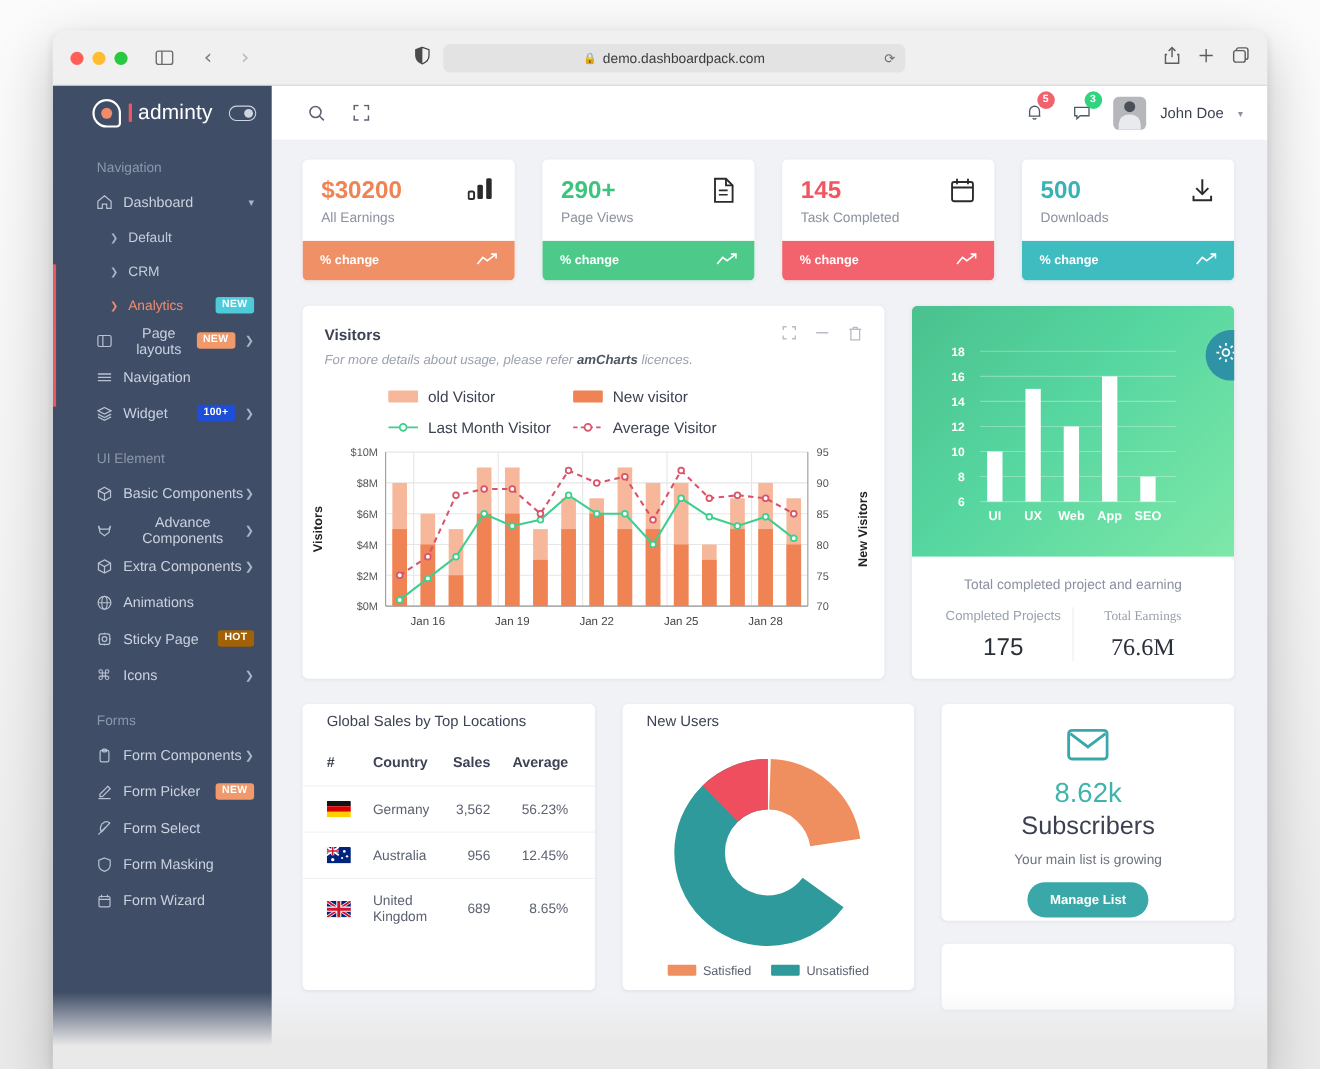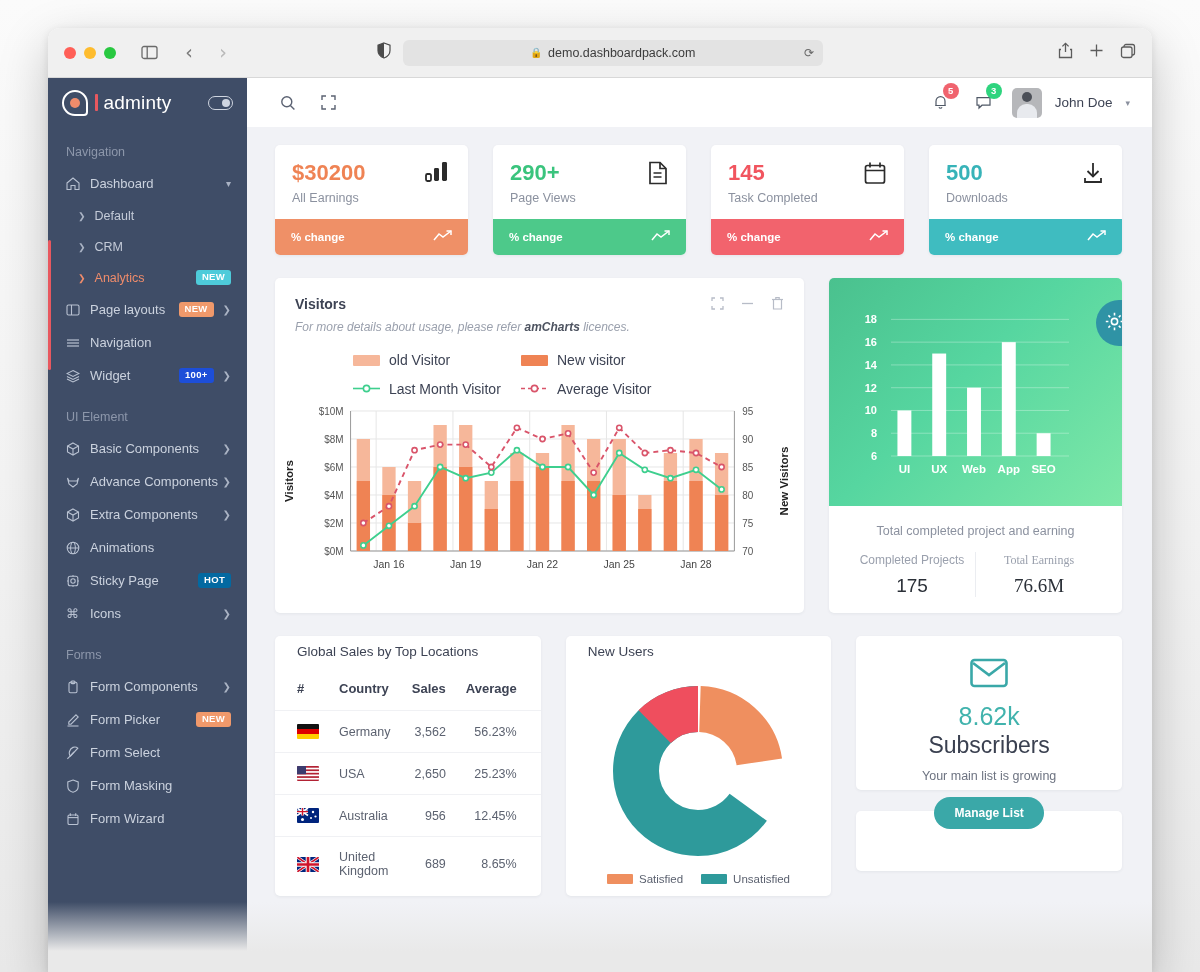--- a/index.html
+++ b/index.html
@@ -41,21 +41,21 @@
   .addr .lock { margin-right:5px; font-size:10px; color:#555; }
   .addr .reload { position:absolute; right:9px; font-size:12px; color:#6a6a6a;}
   .chrome-right { margin-left:auto; display:flex; align-items:center; gap:16px; color:#5c5c5c; }
 
   
   .app { display:flex; height:894px; }
 
   
   .sidebar {
     width:199px; flex:0 0 199px; background:#3f4d67; color:#d3d8e2;
-    overflow:hidden; position:relative;
+    overflow:hidden; position:relative;padding-left:22px;
   }
   .brand { height:49px; display:flex; align-items:center; padding:0 14px; }
   .logo-mark {
     width:26px;height:26px;border-radius:50% 50% 4px 50%;
     border:2.4px solid #fff; display:flex;align-items:center;justify-content:center;
   }
   .logo-dot{ width:10px;height:10px;border-radius:50%;background:#f08c6b;}
   .logo-bar{ width:2.5px;height:17px;background:#e8585f;margin:0 6px 0 7px;border-radius:1px;}
   .brand-text{ font-size:19px;color:#fff;letter-spacing:.2px;}
   .brand-toggle{
@@ -63,37 +63,37 @@
     display:flex;align-items:center;justify-content:flex-end;padding:0 2px;
   }
   .brand-toggle i{width:8px;height:8px;border-radius:50%;background:#cfd5e0;display:block;}
 
   .nav-caption{ font-size:12.5px; color:#8d97ab; padding:18px 18px 8px 18px; }
   .nav-item{
     display:flex;align-items:center; height:33px; padding:0 16px 0 18px;
     font-size:13px; color:#cbd2de; position:relative; cursor:pointer;
   }
   .nav-item .ic{ width:20px; display:flex; align-items:center; color:#b9c2d2; font-size:13px; }
-  .nav-item .lbl{ margin-left:4px; }
+  .nav-item .lbl{ margin-left:4px;text-align:center; }
   .nav-item .chev{ margin-left:auto; font-size:10px; color:#aab3c4; }
   .sub-item{
     display:flex;align-items:center;height:31px;padding:0 16px 0 30px;
     font-size:12.5px;color:#c4cbd8;cursor:pointer;position:relative;
   }
   .sub-item .car{ font-size:9px; margin-right:9px; color:#aab3c4;}
   .sub-item.active{ color:#f08c6b; }
   .sub-item.active .car{ color:#f08c6b; }
   .active-rail{ position:absolute; left:0; top:162px; width:3px; height:130px; background:#e8585f; border-radius:2px;}
   .badge{
     font-size:9.5px;font-weight:bold;color:#fff;border-radius:3px;
     padding:2px 6px 3px; margin-left:auto; line-height:1; letter-spacing:.3px;
   }
   .badge + .chev{ margin-left:9px; }
   .b-cyan{background:#4ecbda;} .b-orange{background:#f0996b;} .b-red{background:#1d4ed8;}
-  .b-pink{background:#0369a1;}
+  .b-pink{background:#a16207;}
 
   
   .content{ flex:1; display:flex; flex-direction:column; background:#f1f2f6; min-width:0;}
   .topbar{
     height:49px; background:#fff; display:flex; align-items:center; padding:0 22px 0 24px;
     flex:0 0 49px;
   }
   .tb-ico{ width:34px;height:34px;display:flex;align-items:center;justify-content:center;color:#5b6272;}
   .topbar-right{ margin-left:auto; display:flex; align-items:center; gap:13px;}
   .bell-wrap{ position:relative; width:30px;height:30px;display:flex;align-items:center;justify-content:center;color:#4f5866;}
@@ -144,38 +144,38 @@
   .gear-tab{
     position:absolute; right:-26px; top:22px; width:52px;height:46px;border-radius:26px;
     background:#2f93a5; display:flex;align-items:center;justify-content:flex-start;padding-left:9px;color:#fff;
   }
   .green-foot{ padding:18px 20px 16px; }
   .gf-title{ font-size:12.5px;color:#8b919f; text-align:center;}
   .gf-cols{ display:flex; margin-top:14px; }
   .gf-col{ flex:1; text-align:center; }
   .gf-col + .gf-col{ border-left:1px solid #ebedf1;font-family:Liberation Serif, serif;}
   .gf-lbl{ font-size:12px;color:#9aa0ad; line-height:1.35;}
-  .gf-val{ font-size:19px;color:#2b3038; margin-top:7px;}
+  .gf-val{ font-size:22px;color:#2b3038; margin-top:7px;}
 
   
   .row3{ display:grid; grid-template-columns: 1fr 1fr 1fr; gap:25px; margin-top:23px; }
   .c-title{ font-size:13.5px;color:#3d4354; padding:8px 22px 0; font-weight:normal;}
   table{ width:100%; border-collapse:collapse; margin-top:14px;}
   th{ font-size:13px;color:#3d4354;font-weight:bold;text-align:left;padding:8px 10px 14px;}
   td{ font-size:12.5px;color:#5c6270;padding:13px 10px;border-top:1px solid #f0f1f4;}
   th:first-child,td:first-child{ padding-left:22px;}
   th:nth-child(3),td:nth-child(3),th:nth-child(4),td:nth-child(4){ text-align:right;}
   th:last-child,td:last-child{ padding-right:24px;}
   .flag{ width:22px;height:15px;border-radius:1px;display:block; overflow:hidden; position:relative;}
 
   .donut-wrap{ display:flex; justify-content:center; padding:22px 0 0;}
   .donut-legend{ display:flex; justify-content:center; gap:18px; font-size:11.5px;color:#5c6270; margin-top:12px;}
   .dl-sw{ width:26px;height:10px;border-radius:1px;display:inline-block;margin-right:6px;vertical-align:-1px;}
 
-  .subs{ background:#fff;border-radius:5px;box-shadow:0 1px 3px rgba(60,70,90,.07); padding:22px 20px 8px; text-align:center; height:154px;}
+  .subs{ background:#fff;border-radius:5px;box-shadow:0 1px 3px rgba(60,70,90,.07); padding:22px 20px 8px; text-align:center; height:197px;}
   .subs-num{ font-size:25px;color:#41b3ad; margin-top:10px; }
   .subs-ttl{ font-size:23px;color:#3a4050; margin-top:1px;}
   .subs-sub{ font-size:12.5px;color:#6d7381; margin-top:10px;}
   .subs-btn{ margin-top:14px; display:inline-block; background:#3aa8a8;color:#fff;font-size:12px;font-weight:bold;
              padding:9px 20px;border-radius:16px; }
   .stub-card{ background:#fff;border-radius:5px;box-shadow:0 1px 3px rgba(60,70,90,.07); height:60px; margin-top:21px;}
 
   .fade{
     position:absolute; left:0; right:0; bottom:0; height:70px; pointer-events:none;
     background:linear-gradient(180deg,rgba(241,242,246,0) 0%, #e9e9e9 70%);
@@ -828,39 +828,20 @@
                         </svg></span>
                     </td>
                   <td>Germany</td>
                   <td>3,562</td>
                   <td>56.23%</td>
                 </tr>
                 <tr>
                   <td>
                       <span class="flag">
                     <svg width="22" height="15" viewBox="0 0 22 15">
-                          <rect width="22" height="15" fill="#fff"></rect>
-                          <g fill="#b22234">
-                            <rect y="0" width="22" height="1.7"></rect>
-                            <rect y="3.4" width="22" height="1.7"></rect>
-                            <rect y="6.8" width="22" height="1.7"></rect>
-                            <rect y="10.2" width="22" height="1.7"></rect>
-                            <rect y="13.6" width="22" height="1.4"></rect>
-                          </g>
-                          <rect width="9" height="8.2" fill="#3c3b6e"></rect>
-                        </svg></span>
-                    </td>
-                  <td>USA</td>
-                  <td>2,650</td>
-                  <td>25.23%</td>
-                </tr>
-                <tr>
-                  <td>
-                      <span class="flag">
-                    <svg width="22" height="15" viewBox="0 0 22 15">
                           <rect width="22" height="15" fill="#00247d"></rect>
                           <g stroke="#fff" stroke-width="1.8">
                             <line x1="0" y1="0" x2="11" y2="7.5"></line>
                             <line x1="11" y1="0" x2="0" y2="7.5"></line>
                           </g>
                           <g stroke="#fff" stroke-width="2.6">
                             <line x1="5.5" y1="0" x2="5.5" y2="7.5"></line>
                             <line x1="0" y1="3.7" x2="11" y2="3.7"></line>
                           </g>
                           <g stroke="#cf142b" stroke-width="1.3">

